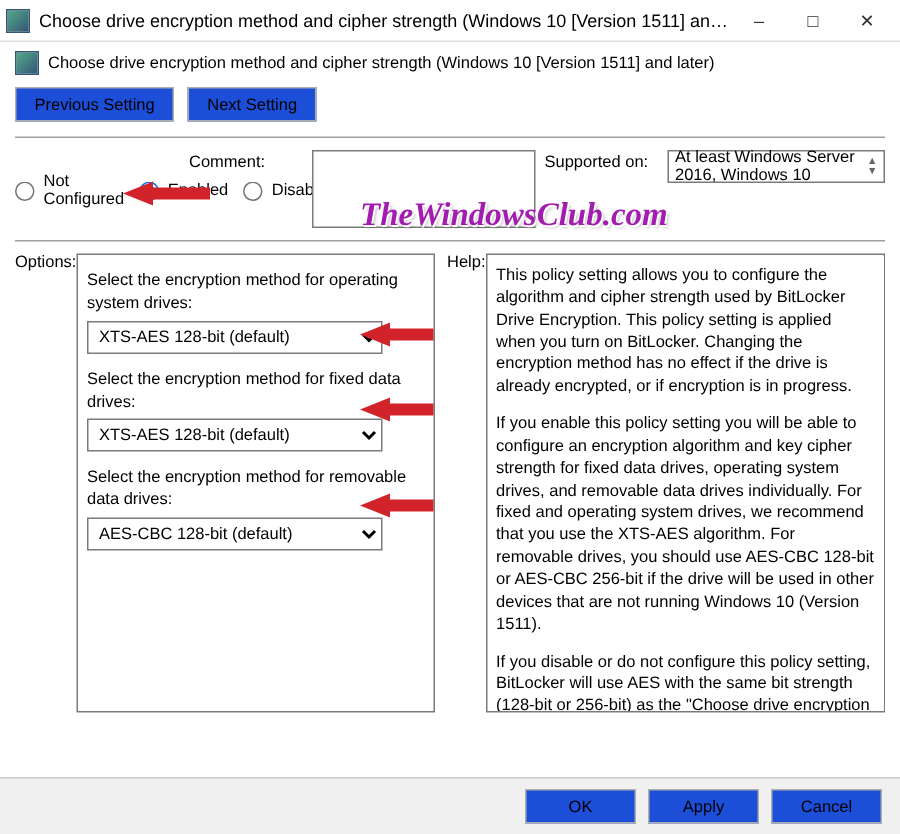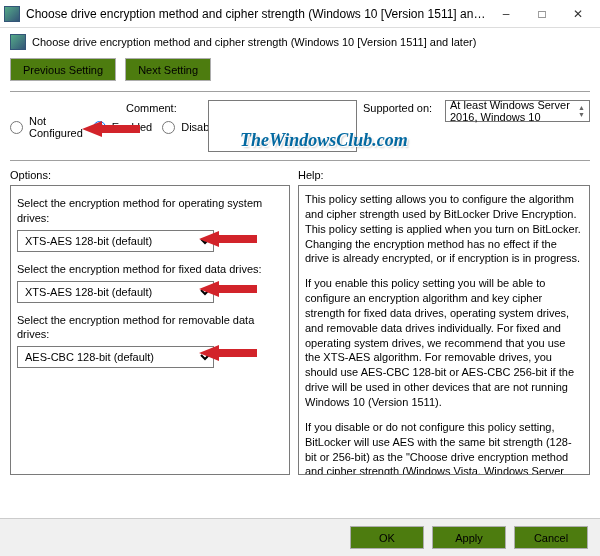--- a/index.html
+++ b/index.html
@@ -34,21 +34,21 @@
       color:#333;
     }
     .content { padding: 6px 10px 0 10px; }
     .subtitle-row { display:flex; align-items:center; margin-bottom:8px; }
     .subtitle-row .app-icon { width:16px; height:16px; margin-right:6px;
       background: linear-gradient(135deg,#5a8,#357); border:1px solid #357;}
     .subtitle-row .subtitle-text { font-size: 11px; }
     .nav-buttons { margin-bottom: 10px; }
     .btn {
       font-family: inherit; font-size: 11px;
-      background: #4d7c0f; border:1px solid #adadad;
+      background: #1d4ed8; border:1px solid #adadad;
       padding: 2px 12px; height: 23px;
       cursor: pointer;
     }
     .nav-buttons .btn { margin-right: 6px; }
     hr.sep { border:none; border-top:1px solid #a0a0a0; margin: 4px 0 8px 0; }
     .state-section { display:flex; gap: 8px; margin-bottom: 8px;}
     .radio-col { width: 108px; display:flex; gap:10px; padding-top:2px;}
     .radio-item { display:flex; align-items:center; gap:6px; font-size:11px; cursor:pointer;}
     .radio-item input { cursor:pointer; }
     .arrow-overlay {
@@ -76,26 +76,26 @@
     }
     .supported-box {
       flex:1; height:22px; border:1px solid #7a7a7a; background:#fff;
       padding:2px 4px; font-size:11px;
       display:flex; align-items:center; justify-content:space-between;
     }
     .updown { display:flex; flex-direction:column; gap:0; }
     .updown span { font-size:7px; line-height:7px; color:#666; cursor:pointer;}
     .watermark {
       position:absolute; top:130px; left:240px; font-family:Georgia,serif;
-      font-style:italic; font-size:18px; font-weight:bold;
-      color:#0369a1; text-shadow:1px 1px 0 #fff, 2px 2px 2px rgba(0,0,0,0.2);
+      font-style:italic; font-size:22px; font-weight:bold;
+      color:#a21caf; text-shadow:1px 1px 0 #fff, 2px 2px 2px rgba(0,0,0,0.2);
       pointer-events:none;
     }
     .lower { display:flex; gap:8px; margin-top:8px; height: 306px;}
-    .panel-col { display:flex; flex-direction:column; }
+    .panel-col { display:flex; flex-direction:row; }
     .options-col { width: 280px; }
     .help-col { flex:1; }
     .panel-label { font-size:11px; margin-bottom:4px; }
     .panel-box {
       flex:1; border:1px solid #7a7a7a; background:#fff;
       padding:6px; overflow:auto; font-size:11px; line-height:1.35;
       position:relative;
     }
     .options-col .panel-box { overflow:hidden; }
     .opt-label { margin: 4px 0 4px 0; }

